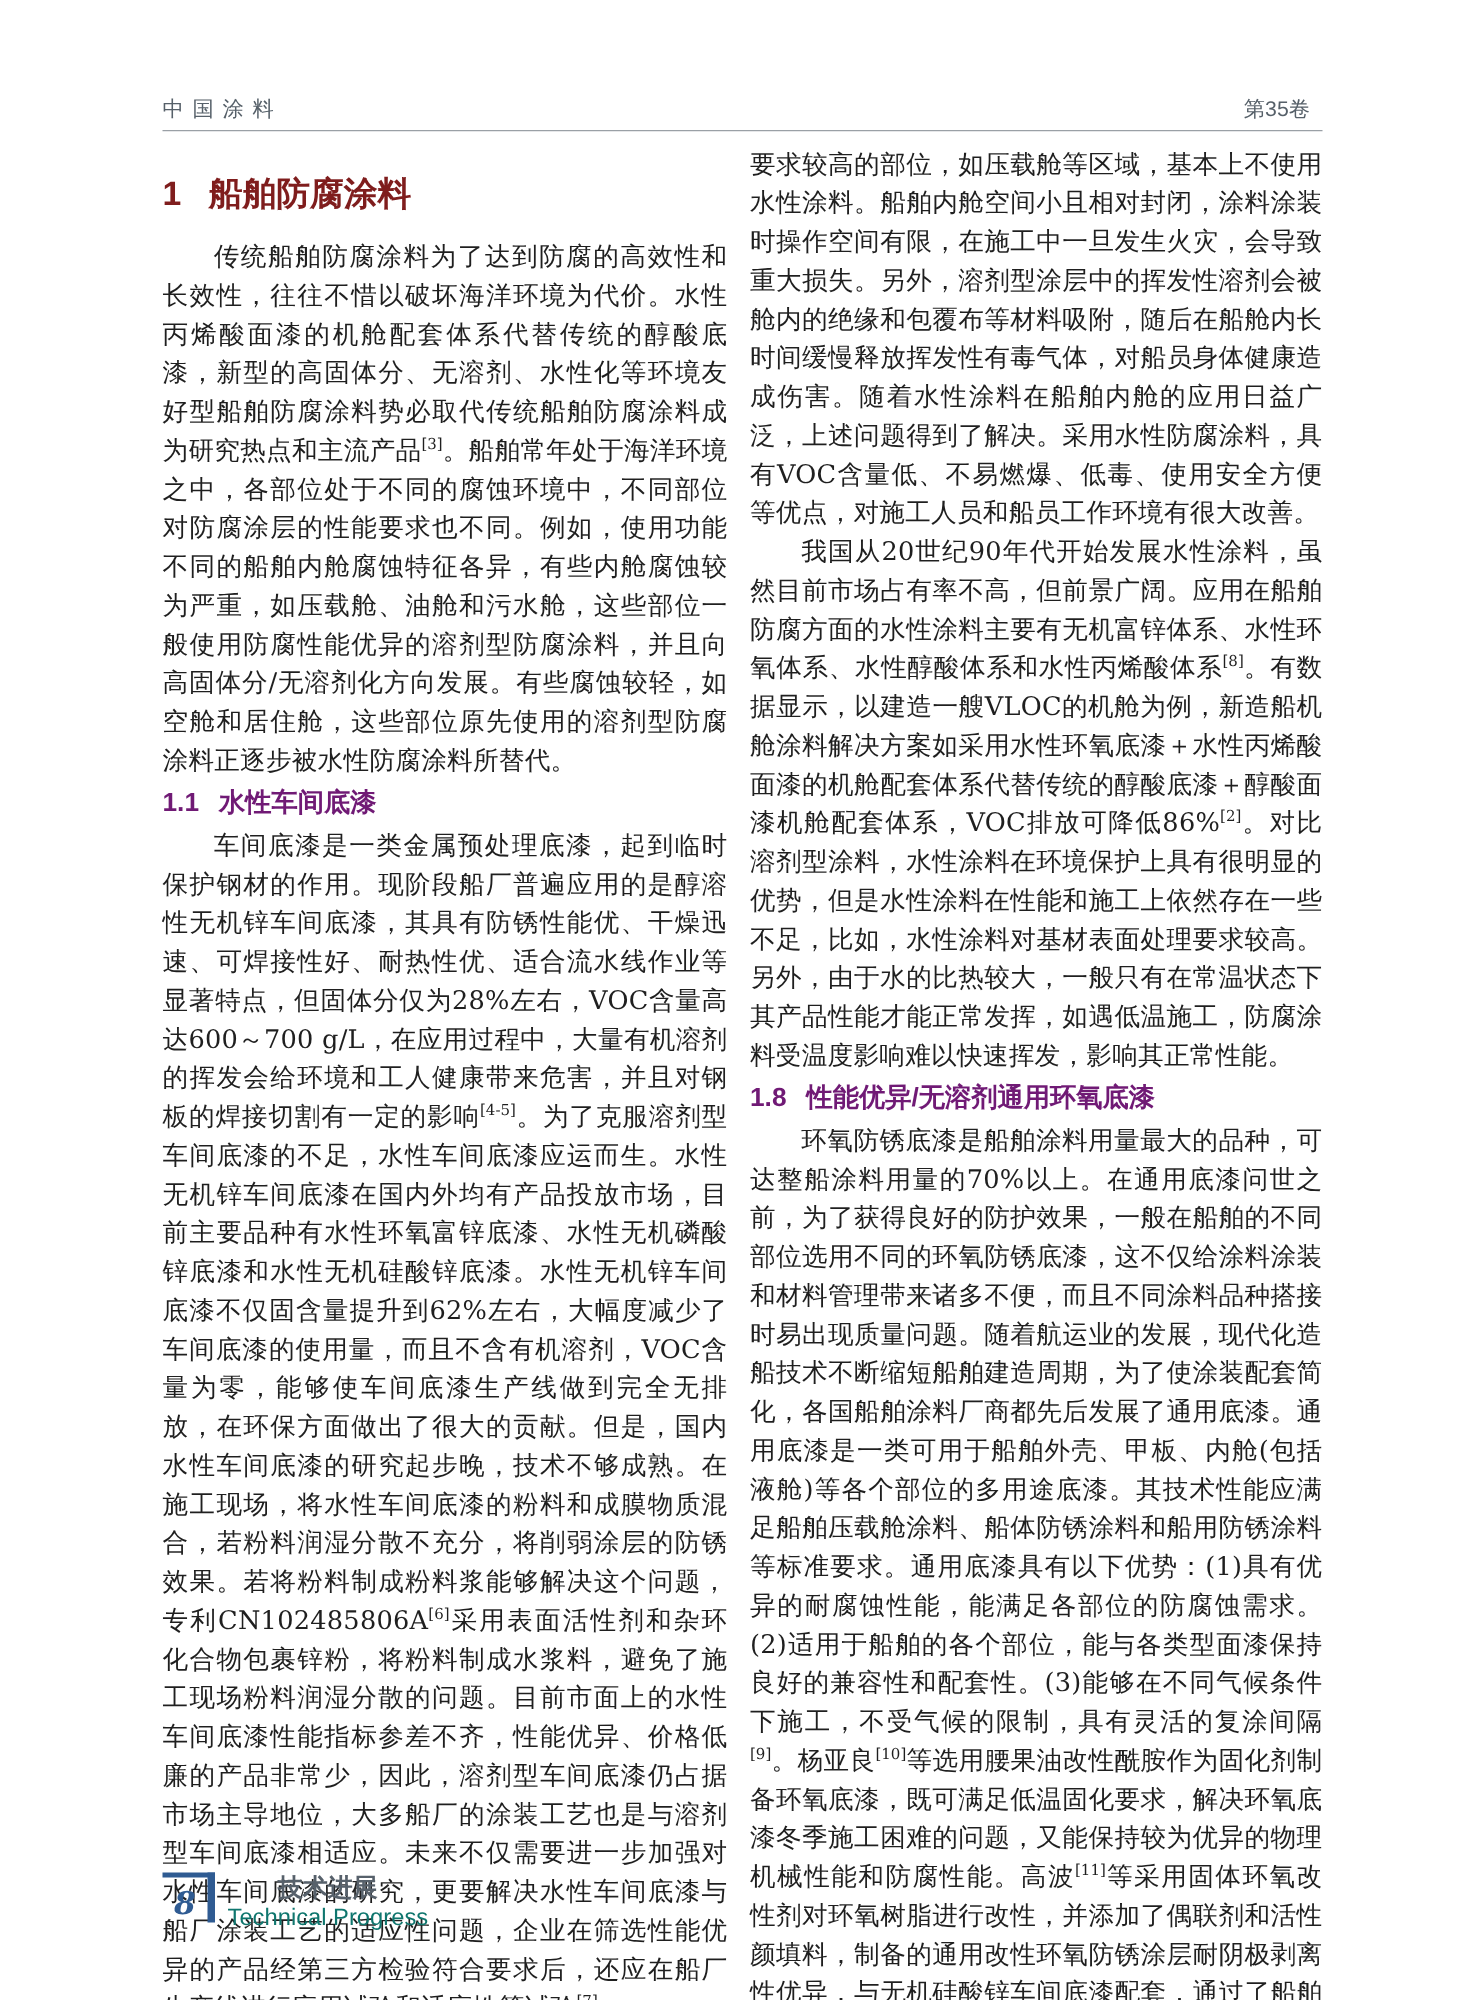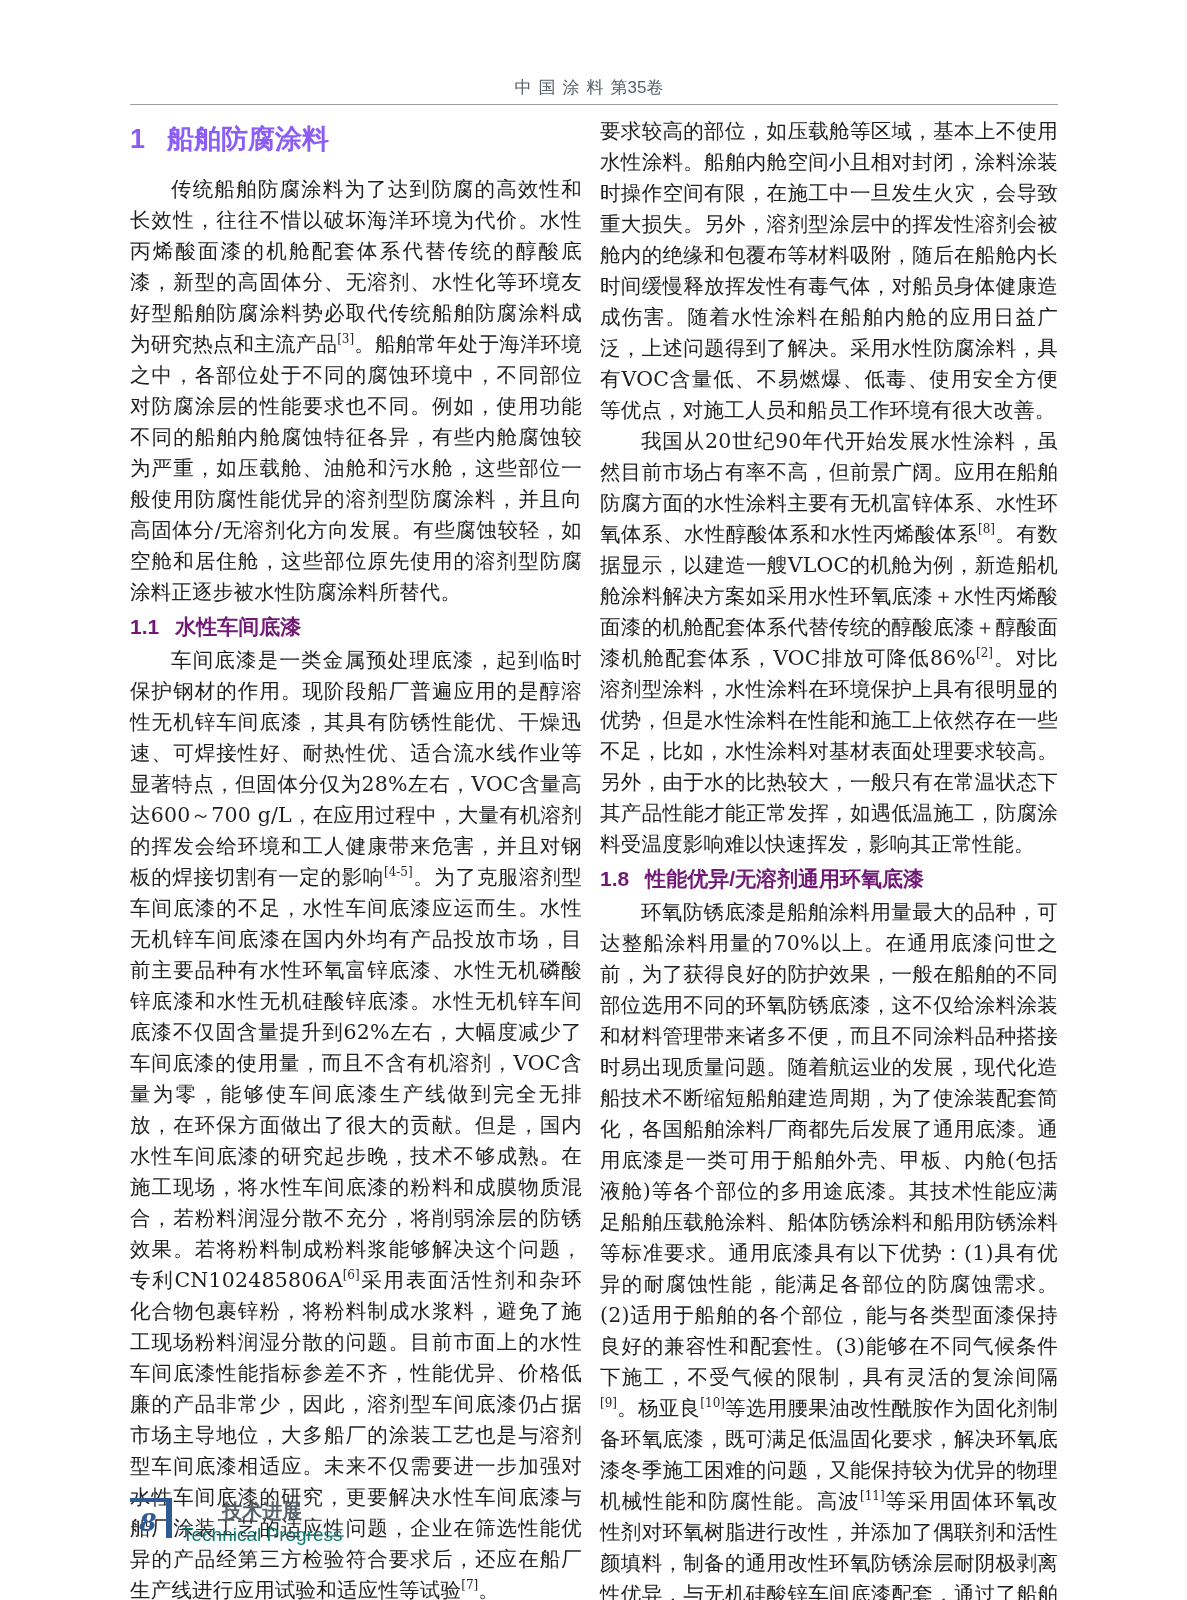--- a/index.html
+++ b/index.html
@@ -7,42 +7,42 @@
     position:relative;
     width:1187px;height:1600px;
     background:#ffffff;
     font-family:"DejaVu Serif", serif;
     color:#1f1f1f;
     overflow:hidden;
   }
   
   .running-head{
     position:absolute;left:130px;right:139px;top:76px;
-    display:flex;justify-content:center;align-items:flex-end;
+    display:flex;justify-content:space-between;align-items:flex-end;
     font-family:"Liberation Sans", sans-serif;
     font-size:17px;color:#566069;
   }
   .journal-name{letter-spacing:7px;}
   .header-rule{
     position:absolute;left:130px;right:129px;top:104px;
     border-top:1.5px solid #9aa0a6;height:0;
   }
   
   .columns{
     position:absolute;left:130px;top:116px;
     width:928px;
     display:flex;gap:18px;
   }
   .col{width:452px;}
   .col.right{width:458px;}
   .h1{
-    margin:4px 0 16px 0;
+    margin:20px 0 16px 0;
     font-family:"Liberation Sans", sans-serif;
     font-weight:bold;font-size:27px;line-height:38px;
-    color:#8b5cf6;
+    color:#7f1d1d;
   }
   .h1 .h1-num{margin-right:22px;}
   .h2{
     margin:3px 0 3px 0;
     font-family:"Liberation Sans", sans-serif;
     font-weight:bold;font-size:21px;line-height:31px;
     color:#701a75;
   }
   .h2 .h2-num{margin-right:16px;}
   .body-p{

